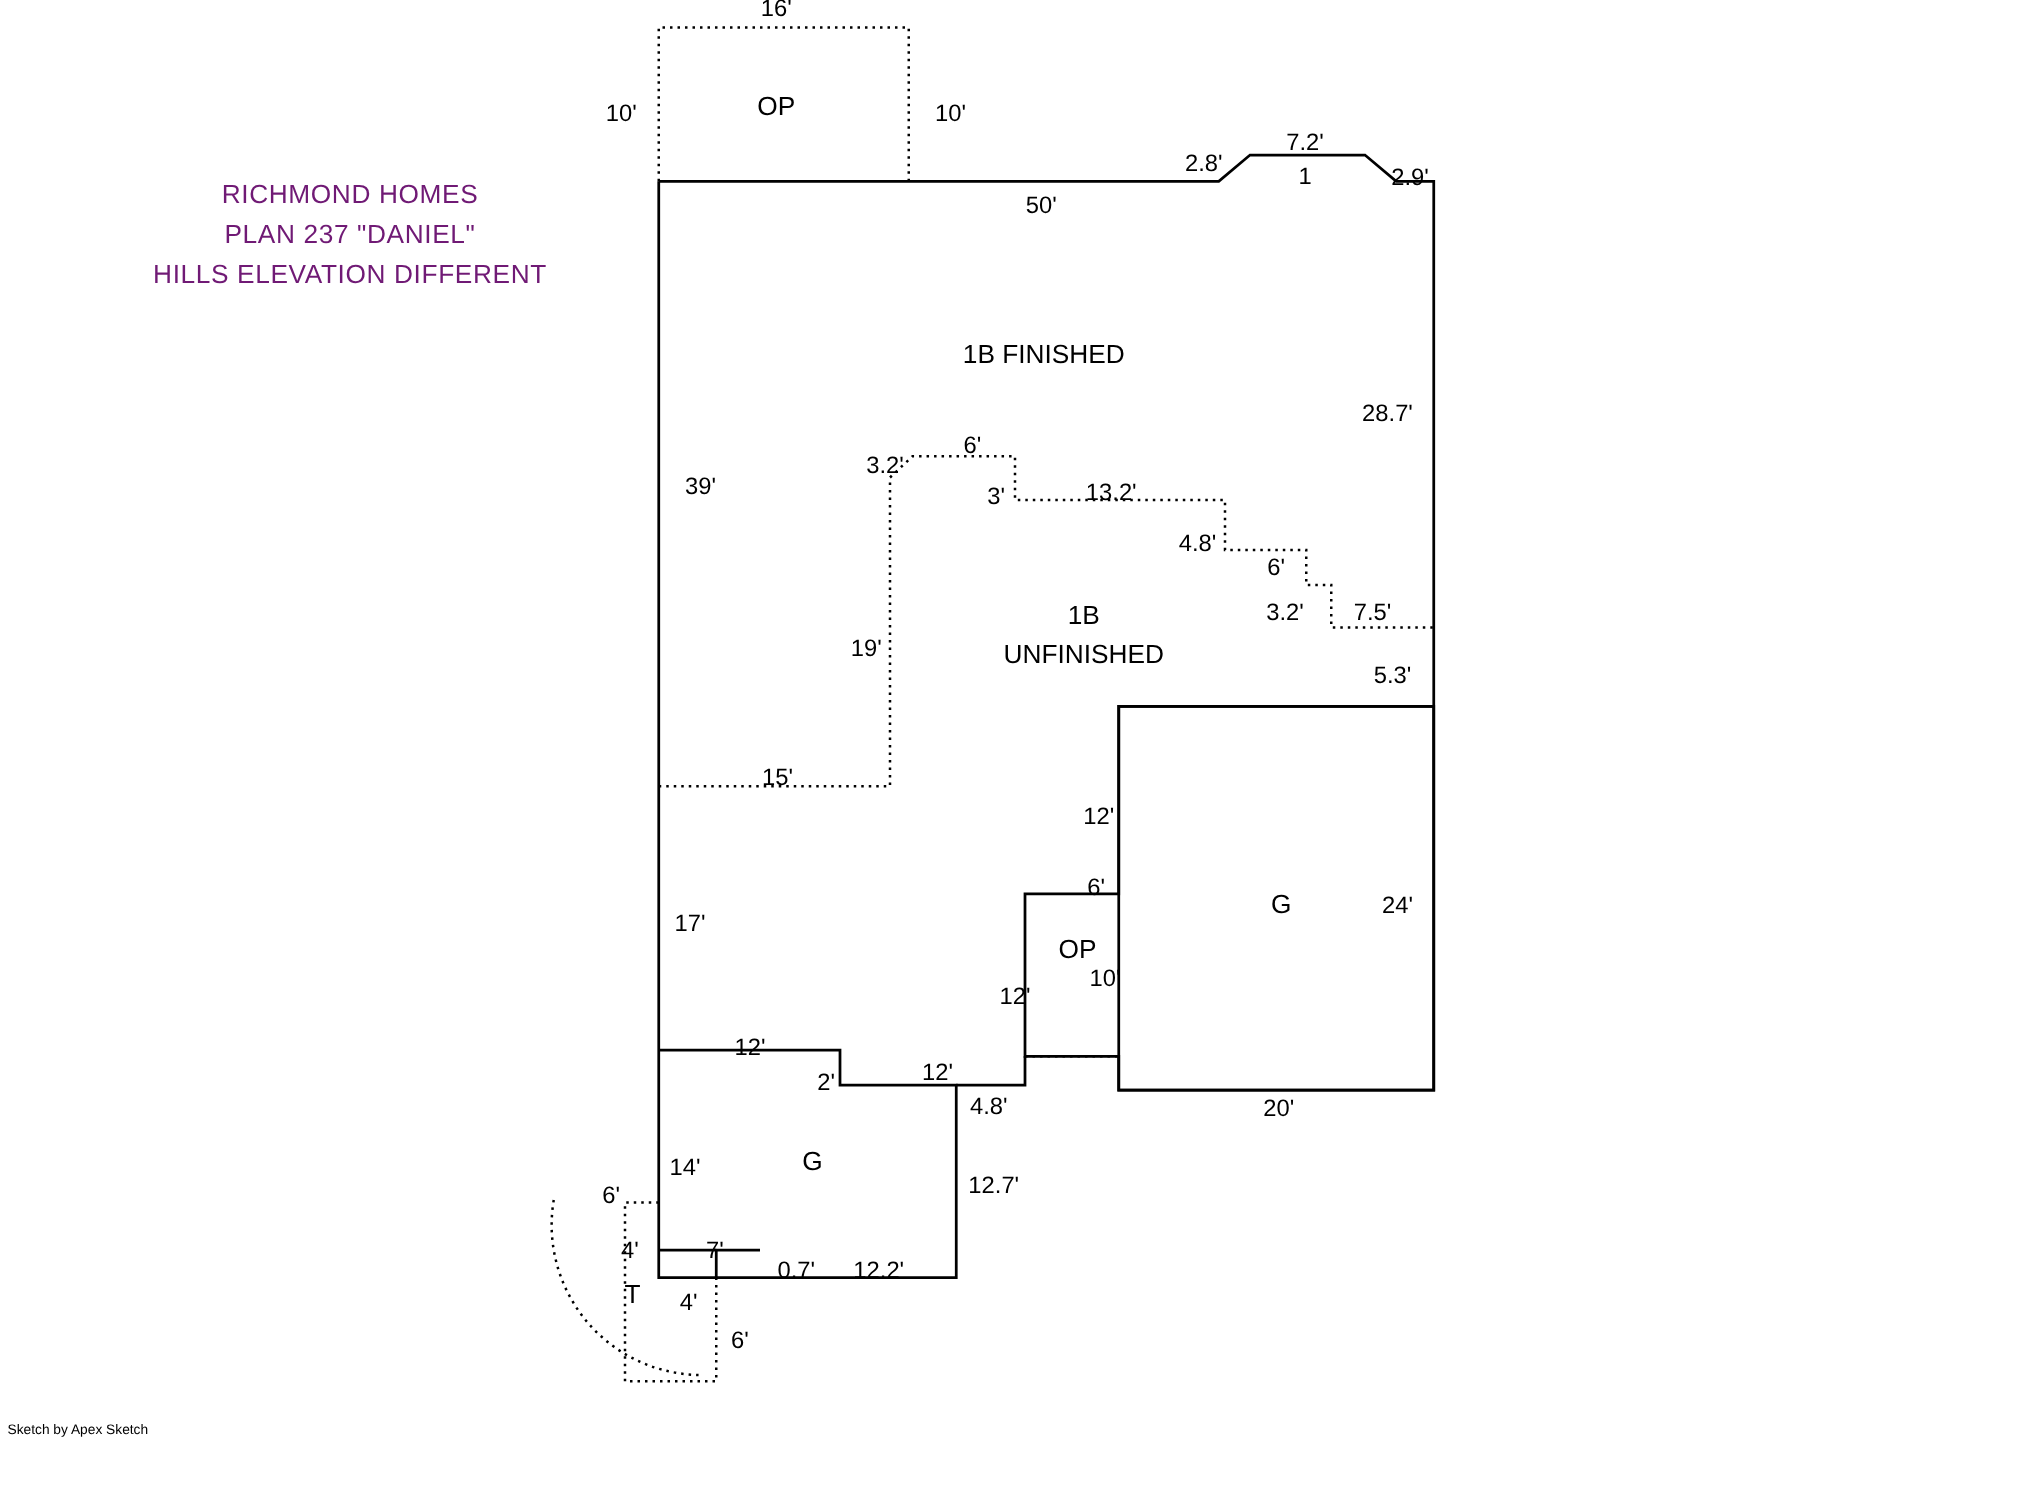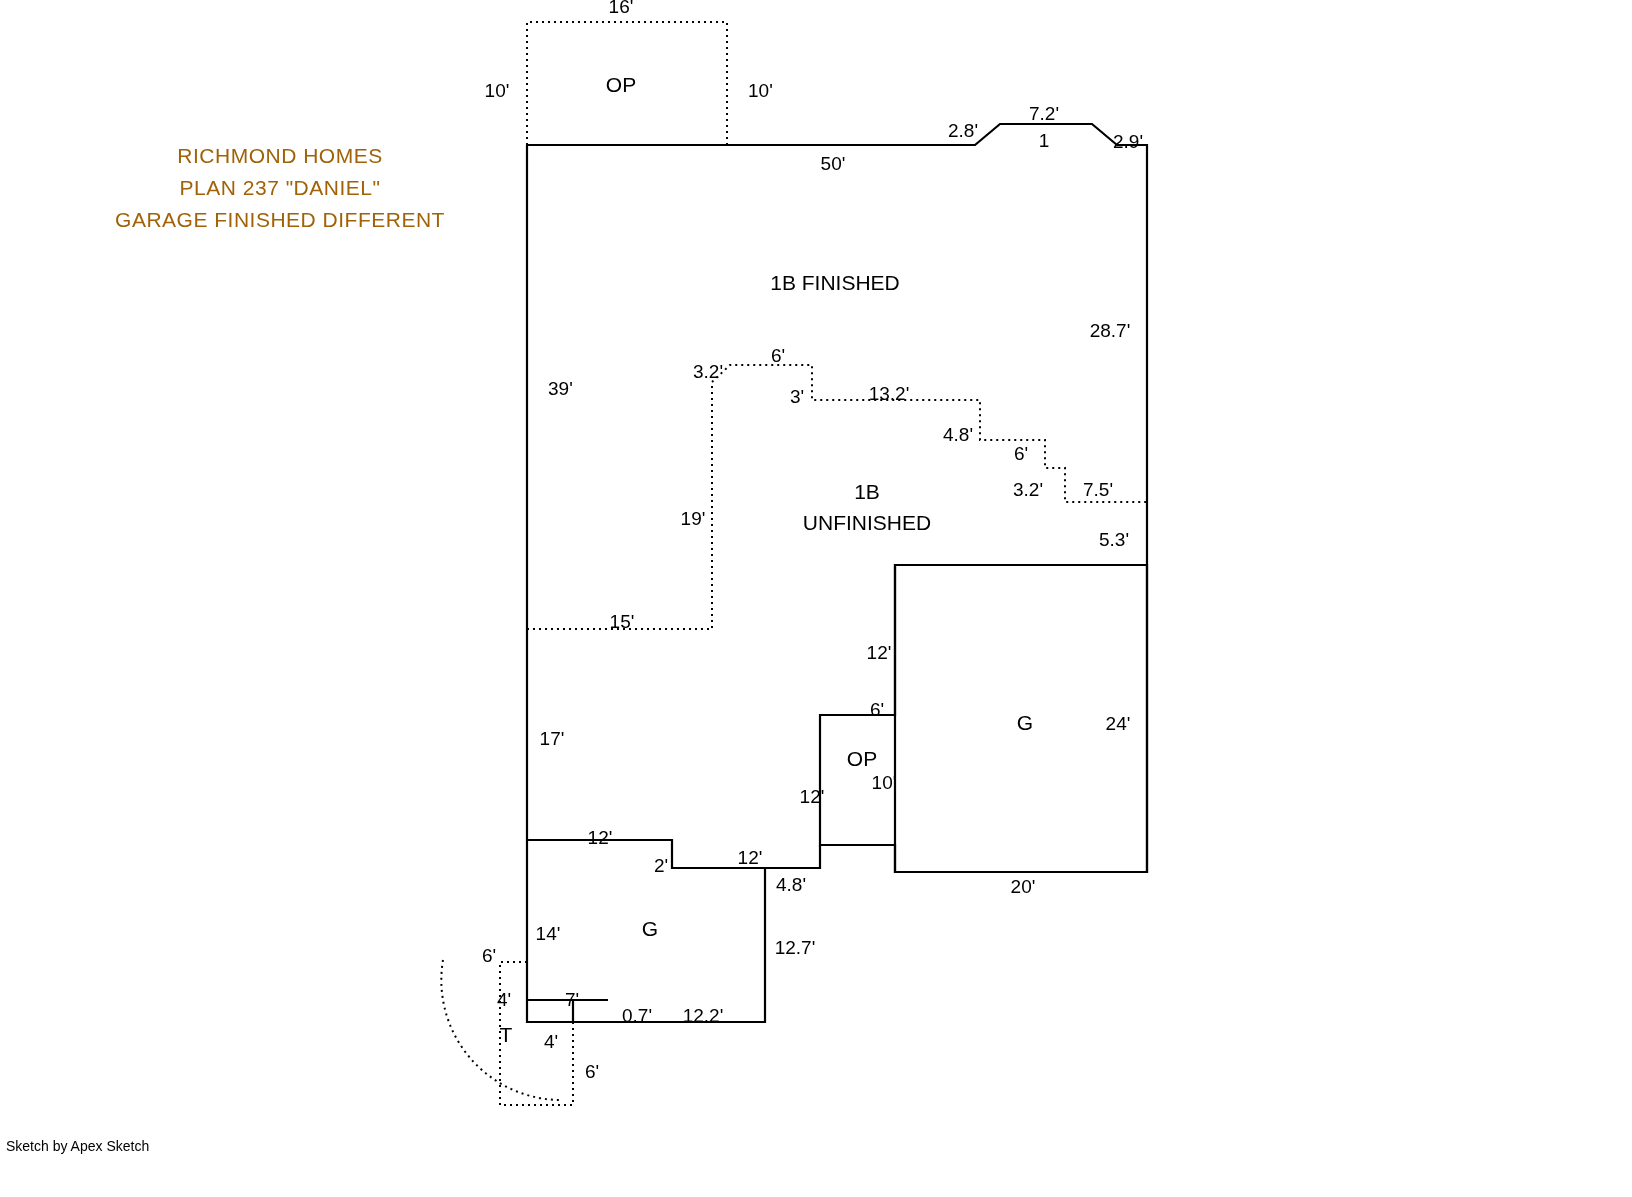--- a/index.html
+++ b/index.html
@@ -27,30 +27,30 @@
   }
   .title-block {
     position: absolute;
     left: 90px;
     top: 140px;
     width: 380px;
     text-align: center;
     font-size: 21px;
     letter-spacing: 0.5px;
     line-height: 32px;
-    color: #a16207;
+    color: #701a75;
   }
   .title-block div {
     white-space: nowrap;
   }
   .credit {
     position: absolute;
     left: 6px;
     top: 1138px;
-    font-size: 14px;
+    font-size: 11px;
     color: #000;
   }
   text {
     font-family: "Liberation Sans", sans-serif;
     fill: #000000;
   }
   .dim {
     font-size: 19px;
   }
   .room {
@@ -70,21 +70,21 @@
   }
 </style>
 </head>
 <body>
 
 <div id="sketch-page">
 
   <div class="title-block">
     <div>RICHMOND HOMES</div>
     <div>PLAN 237 "DANIEL"</div>
-    <div>GARAGE FINISHED DIFFERENT</div>
+    <div>HILLS ELEVATION DIFFERENT</div>
   </div>
 
   <svg id="sketch-svg" viewBox="0 0 1632 1197">
 
     <path class="dotted" d="M 527,145 L 527,22 L 727,22 L 727,145"></path>
 
     <path class="solid" d="M 527,145
          L 975,145
          L 1000,124
          L 1092,124

